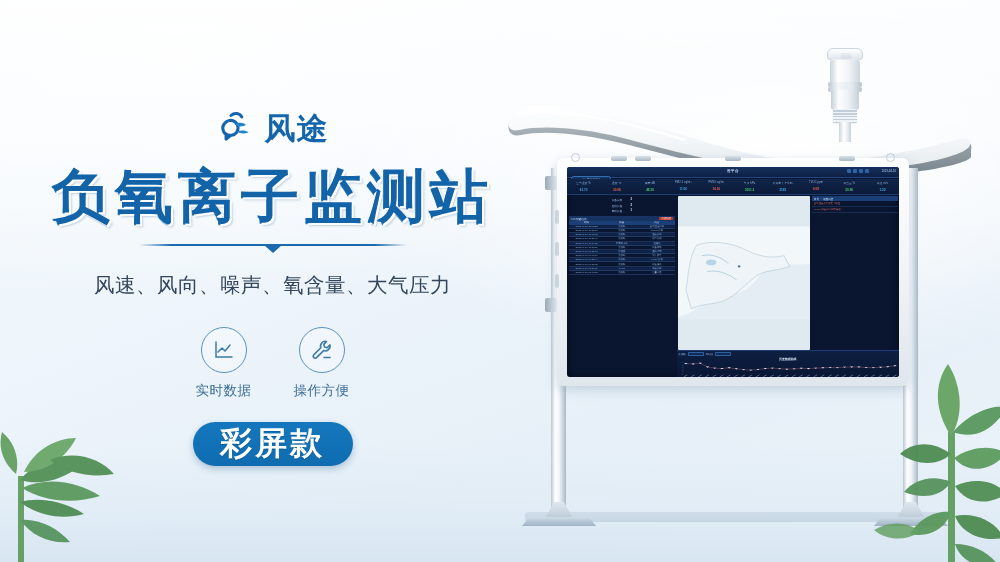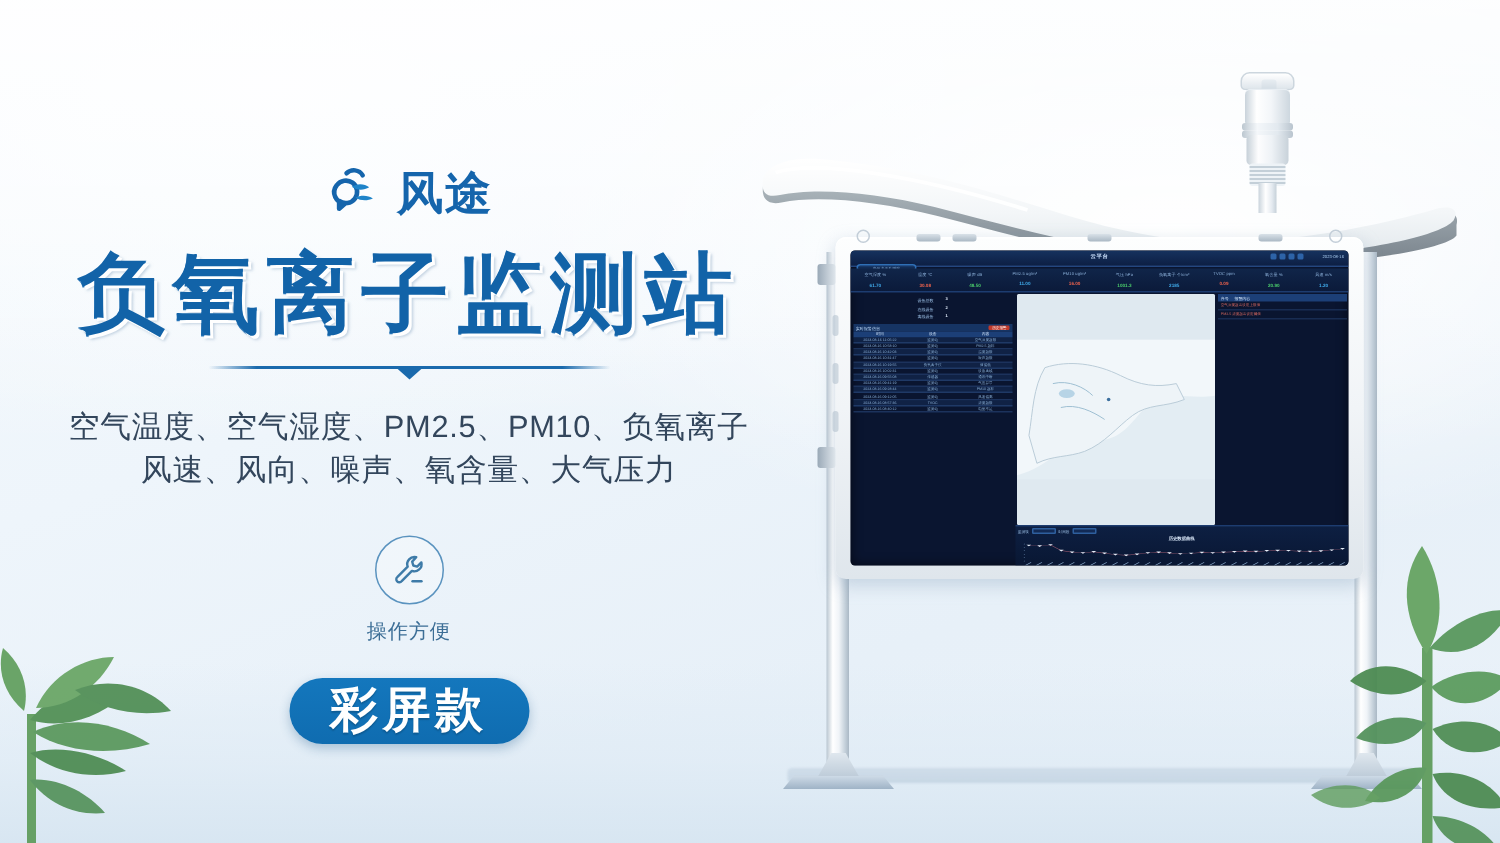--- a/index.html
+++ b/index.html
@@ -264,26 +264,34 @@
   </div>
 
   <div id="main-title">负氧离子监测站</div>
 
   <div id="divider">
     <div id="divider-line"></div>
     <div id="divider-arrow"></div>
   </div>
 
   <div id="subtitle">
-    <div class="sub-line">空气温度、空气湿度、PM2.5、PM10、负氧离子</div>
     <div class="sub-line">风速、风向、噪声、氧含量、大气压力</div>
   </div>
 
   <div id="features">
 
+    <div class="feature">
+      <span class="feature-circle">
+        <svg width="24" height="24" viewBox="0 0 24 24" fill="none" stroke="#3e7ba8" stroke-width="1.5">
+          <path d="M4 4v15h16" stroke-linecap="round"></path>
+          <path d="M6 14l4-4 3 3 5-6" stroke-linecap="round" stroke-linejoin="round"></path>
+        </svg>
+      </span>
+      <span class="feature-label">实时数据</span>
+    </div>
 
 
 
     <div class="feature">
       <span class="feature-circle">
         <svg width="24" height="24" viewBox="0 0 24 24" fill="none" stroke="#3e7ba8" stroke-width="1.6">
           <path d="M16.5 3.5a4.8 4.8 0 0 0-5.7 6.3L4 16.6a2 2 0 1 0 2.8 2.8l6.8-6.8a4.8 4.8 0 0 0 6.3-5.7l-2.8 2.8-2.6-.7-.7-2.6z" stroke-linejoin="round"></path>
           <path d="M14 19.5h6" stroke-linecap="round"></path>
         </svg>
       </span>

